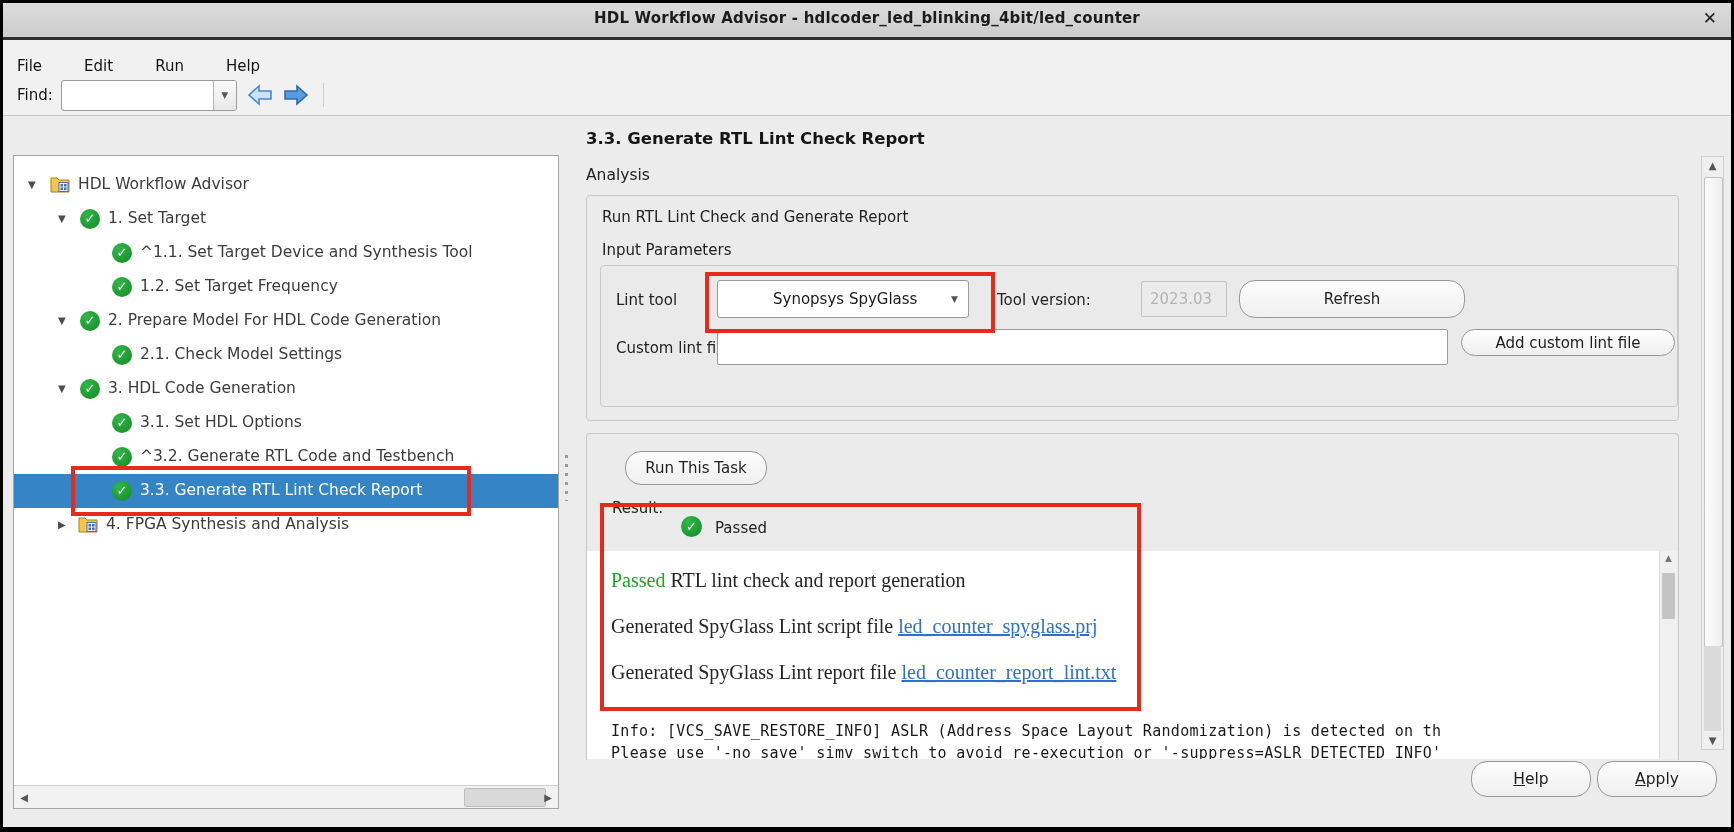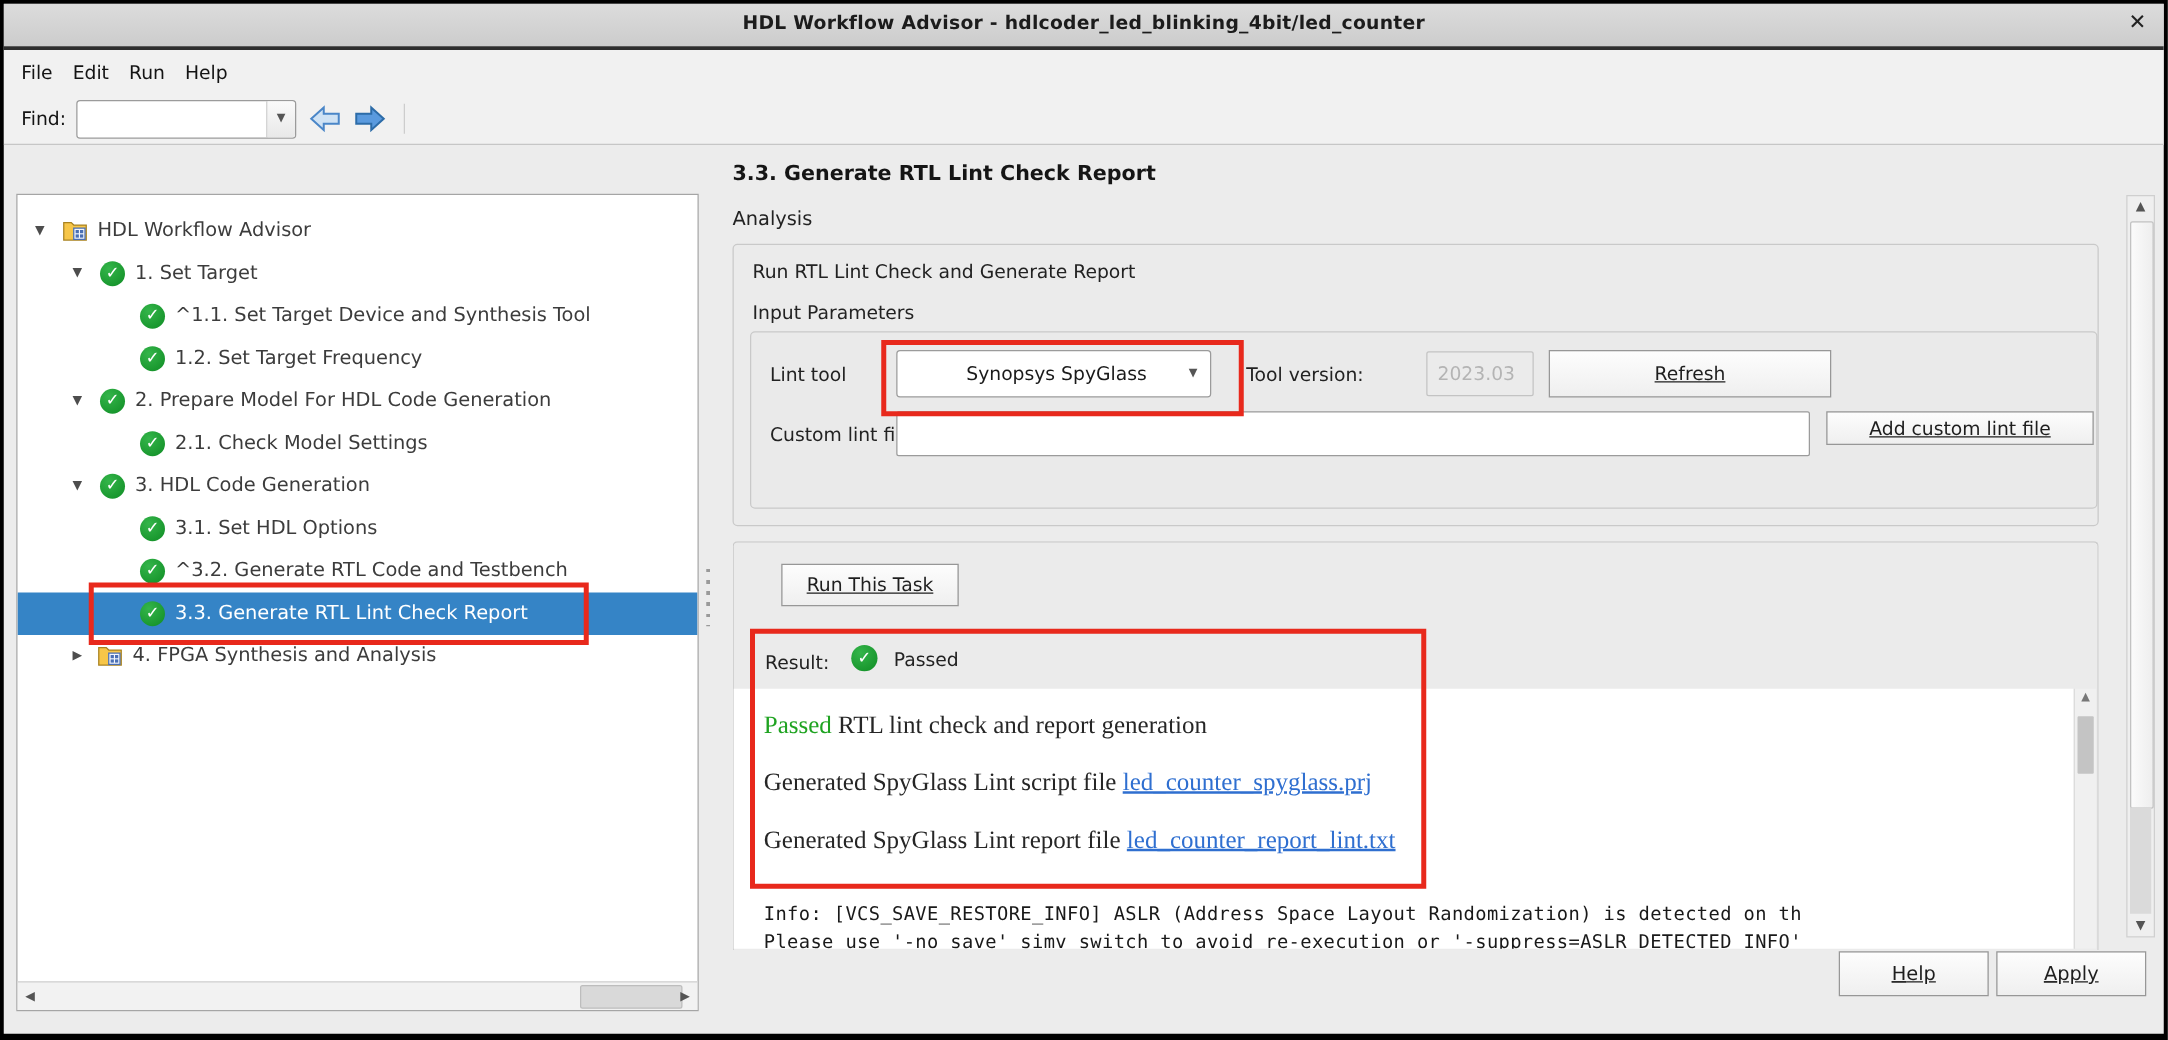--- a/index.html
+++ b/index.html
@@ -9,21 +9,21 @@
 
   
   .titlebar{position:absolute;left:0;top:0;width:100%;height:34px;
             background:linear-gradient(#dcdcdc,#cccccc);border-bottom:3px solid #2e2e2e;}
   .title-text{position:absolute;left:0;right:0;top:6px;text-align:center;font-size:15px;
               font-weight:bold;color:#1c1c1c;letter-spacing:.2px;}
   .close-x{position:absolute;right:14px;top:5px;font-size:17px;color:#222;cursor:default;}
 
   
   .menubar{position:absolute;left:0;top:37px;width:100%;height:35px;background:#f1f1f1;
-           display:flex;align-items:center;padding-left:14px;box-sizing:border-box;gap:16px;}
+           display:flex;align-items:flex-end;padding-left:14px;box-sizing:border-box;gap:42px;}
   .menu-item{font-size:15px;color:#141414;}
   .findbar{position:absolute;left:0;top:72px;width:100%;height:41px;background:#f1f1f1;
            border-bottom:1px solid #c6c6c6;display:flex;align-items:center;box-sizing:border-box;padding-left:14px;}
   .find-label{font-size:15px;color:#141414;margin-right:8px;}
   .find-combo{position:relative;width:174px;height:29px;background:#fff;border:1px solid #9b9b9b;border-radius:3px;}
   .find-input{position:absolute;left:2px;top:2px;width:144px;height:23px;border:none;outline:none;font-size:14px;background:transparent;}
   .find-drop{position:absolute;right:0;top:0;width:22px;height:100%;border-left:1px solid #b5b5b5;
              background:linear-gradient(#fafafa,#e8e8e8);display:flex;align-items:center;justify-content:center;
              font-size:9px;color:#555;border-radius:0 3px 3px 0;}
   .nav-arrow{margin-left:10px;display:flex;align-items:center;}
@@ -53,23 +53,23 @@
   .annot{position:absolute;border:4px solid #e8291c;background:transparent;pointer-events:none;}
 
   
   .panel-heading{position:absolute;left:583px;top:126px;font-size:16.5px;font-weight:bold;color:#151515;}
   .analysis-label{position:absolute;left:583px;top:163px;font-size:15.5px;color:#222;}
   .groupbox{position:absolute;background:#ebebeb;border:1px solid #c9c9c9;border-radius:4px;box-sizing:border-box;}
   .gb-a{left:583px;top:192px;width:1093px;height:226px;}
   .gb-inner{left:597px;top:262px;width:1078px;height:142px;background:#eaeaea;}
   .gb-b{left:583px;top:430px;width:1093px;height:327px;border-bottom:none;border-radius:4px 4px 0 0;}
   .plabel{position:absolute;font-size:15px;color:#222;white-space:nowrap;}
-  .btn{position:absolute;background:linear-gradient(#fdfdfd,#efefef);border:1px solid #979797;border-radius:0;
+  .btn{position:absolute;background:linear-gradient(#fdfdfd,#efefef);border:1px solid #979797;border-radius:16px;
        font-size:15px;color:#1e1e1e;display:flex;align-items:center;justify-content:center;box-sizing:border-box;
-       font-family:"DejaVu Sans","Liberation Sans",sans-serif;text-decoration:underline;}
+       font-family:"DejaVu Sans","Liberation Sans",sans-serif;}
   .combo{position:absolute;background:#fff;border:1px solid #9b9b9b;border-radius:3px;box-sizing:border-box;
          display:flex;align-items:center;padding-left:44px;}
   .combo-text{font-size:15px;color:#1a1a1a;padding-left:11px;flex:1;white-space:nowrap;}
   .combo-arrow{font-size:9px;color:#555;padding-right:10px;}
   .text-input{position:absolute;background:#fff;border:1px solid #9b9b9b;border-radius:2px;box-sizing:border-box;
               font-size:15px;padding:0 8px;outline:none;}
   .disabled-field{position:absolute;background:#ebebeb;border:1px solid #c3c3c3;border-radius:2px;box-sizing:border-box;
               font-size:15px;color:#b4b4b4;display:flex;align-items:center;padding-left:8px;}
 
   
@@ -246,21 +246,21 @@
 
   <div class="plabel" style="left:613px;top:336px">Custom lint file</div>
   <input class="text-input" style="left: 714px; top: 326px; width: 731px; height: 36px;" value="">
   <button class="btn" style="left:1458px;top:326px;width:214px;height:27px">Add custom lint file</button>
 
   <div class="annot" style="left:702px;top:269px;width:282px;height:53px;"></div>
 
   <div class="groupbox gb-b"></div>
   <button class="btn" style="left:622px;top:448px;width:142px;height:34px">Run This Task</button>
 
-  <div class="plabel" style="left:609px;top:518px">Result:</div>
+  <div class="plabel" style="left:609px;top:496px">Result:</div>
   <div class="result-check" style="left:678px;top:513px">✓</div>
   <div class="plabel" style="left:712px;top:516px">Passed</div>
 
   <div class="log-area">
     <div class="log-line" style="top:18px">
       <span class="log-green">Passed</span><span> RTL lint check and report generation</span>
     </div>
     <div class="log-line" style="top:64px">
       <span>Generated SpyGlass Lint script file </span><a class="log-link" href="#">led_counter_spyglass.prj</a>
     </div>

